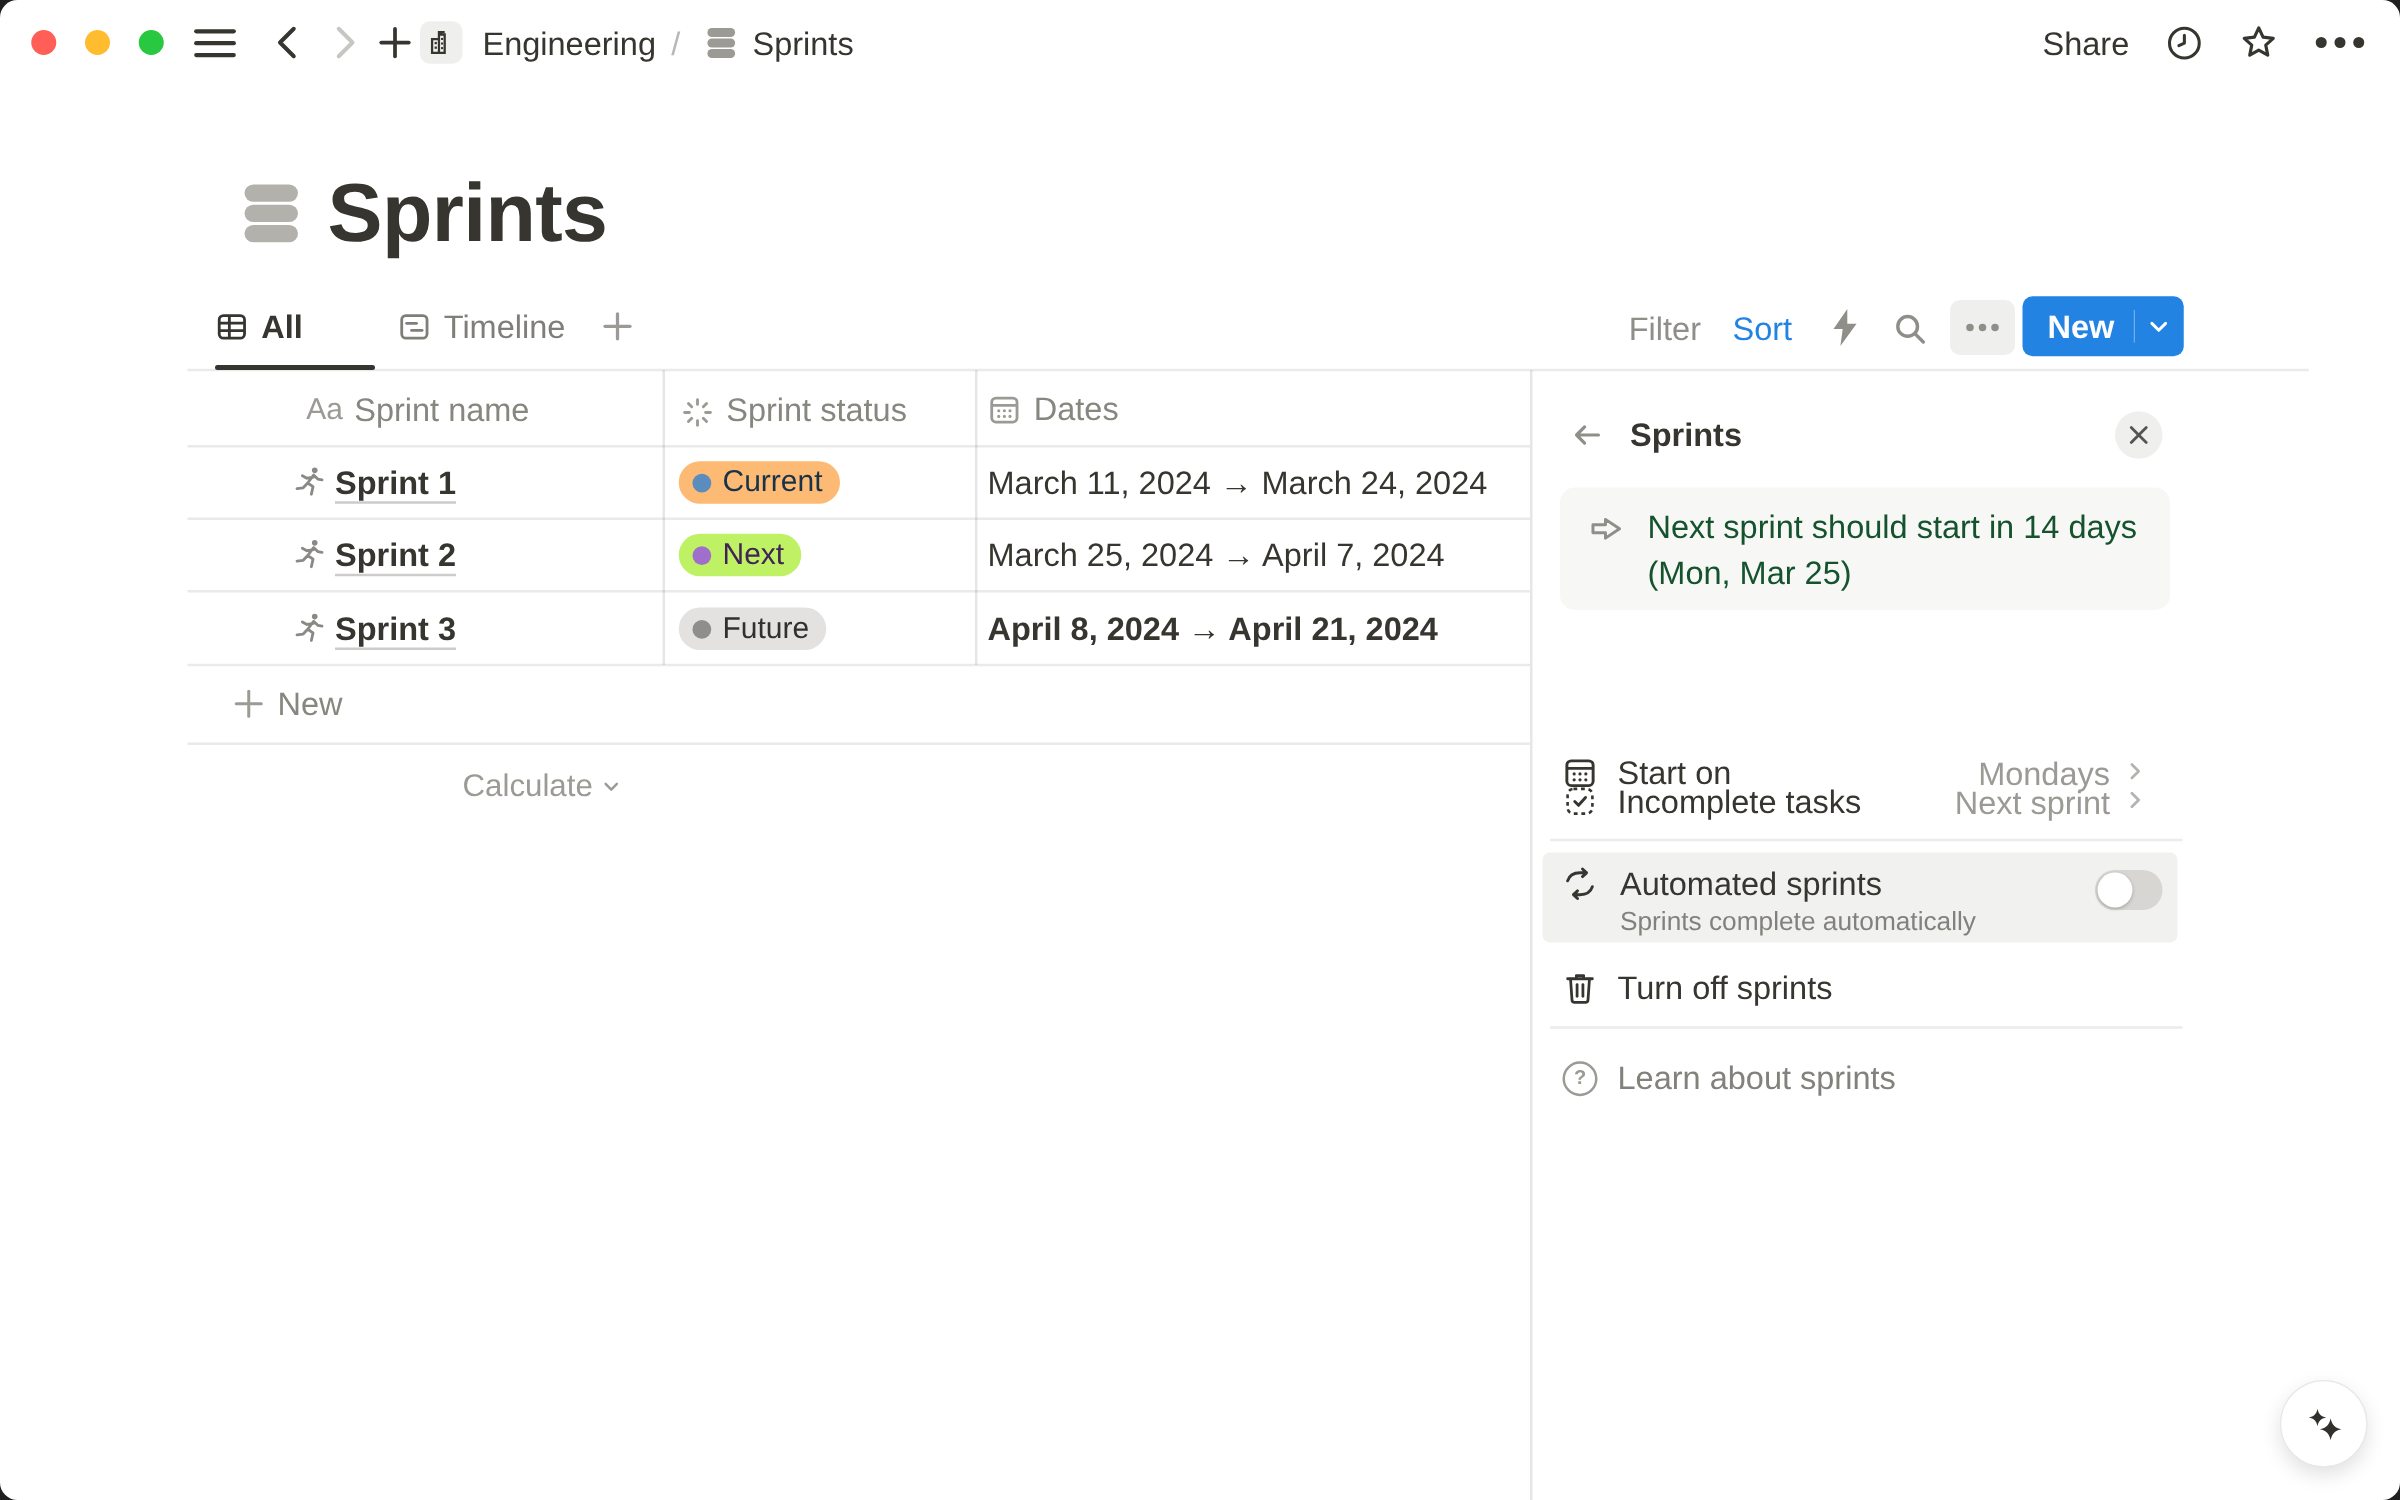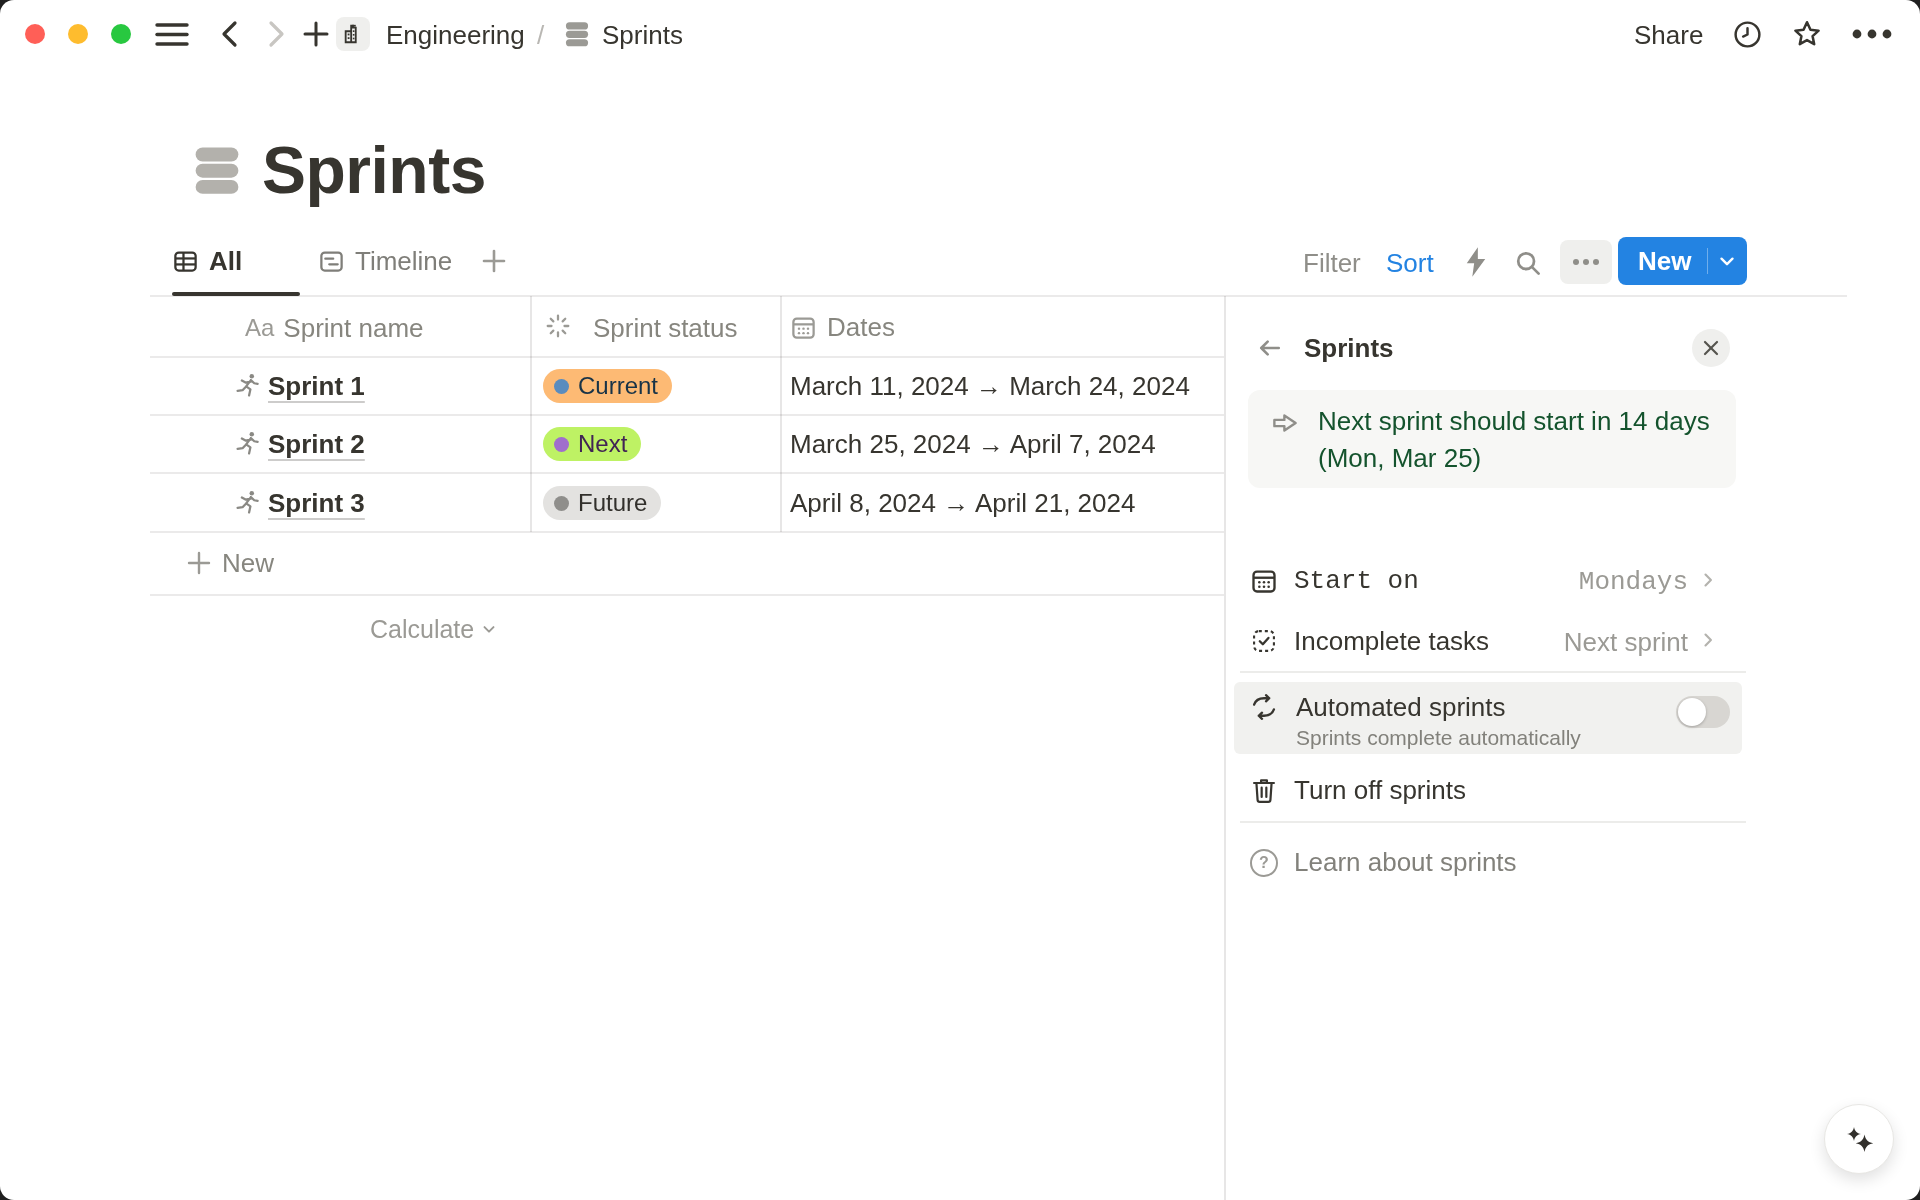--- a/index.html
+++ b/index.html
@@ -193,21 +193,21 @@
 
   <div class="abs hline" style="left:150px;top:295px;width:1697px;"></div>
 
   <div class="abs vline" style="left:530px;top:296px;height:236px;"></div>
   <div class="abs vline" style="left:780px;top:296px;height:236px;"></div>
 
   <div class="abs" style="left:245px;top:313px;display:flex;align-items:center;gap:9px;">
     <span style="color:#9b9a95;font-size:24px;">Aa</span>
     <span class="txt gray">Sprint name</span>
   </div>
-  <div class="abs" style="left:545px;top:313px;display:flex;align-items:flex-start;gap:22px;">
+  <div class="abs" style="left:545px;top:313px;display:flex;align-items:flex-end;gap:10px;">
     <span>
       <svg width="26" height="26" viewBox="0 0 24 24" stroke="#9b9a95" stroke-width="2.1" stroke-linecap="round">
           <g>
             <line x1="12" y1="2.5" x2="12" y2="6"></line>
             <line x1="12" y1="18" x2="12" y2="21.5"></line>
             <line x1="2.5" y1="12" x2="6" y2="12"></line>
             <line x1="18" y1="12" x2="21.5" y2="12"></line>
             <line x1="5.3" y1="5.3" x2="7.7" y2="7.7"></line>
             <line x1="16.3" y1="16.3" x2="18.7" y2="18.7"></line>
             <line x1="5.3" y1="18.7" x2="7.7" y2="16.3"></line>
@@ -273,21 +273,21 @@
       <svg width="27" height="27" viewBox="0 0 24 24" fill="none" stroke="#8a8984" stroke-width="2" stroke-linecap="round" stroke-linejoin="round">
           <circle cx="15.8" cy="3.8" r="2" fill="#8a8984" stroke="none"></circle>
           <path d="M15 7.2 L10.8 12.8 M15 7.2 L18 10 L21 10.5 M15 8.6 L10.2 9.4 L7 7.6 M10.8 12.8 L14.6 15.4 L13.4 20.8 M10.8 12.8 L7.6 16.2 L3.2 16.8"></path>
         </svg>
     </span>
     <span class="abs txt rowname" style="left:118px;top:15px;">Sprint 3</span>
     <span class="abs pill pill-future" style="left:393px;top:13px;">
         <span class="pdot"></span>
         <span>Future</span>
       </span>
-    <span class="abs txt" style="left:640px;top:15px;">April 8, 2024 → April 21, 2024</span>
+    <span class="abs txt" style="left:640px;top:15px;font-weight:bold;">April 8, 2024 → April 21, 2024</span>
   </div>
   <div class="abs hline" style="left:150px;top:531px;width:1074px;"></div>
 
   <div class="abs" style="left:150px;top:532px;width:1074px;height:62px;">
     <span style="position:absolute;left:36px;top:18px;">
       <svg width="26" height="26" viewBox="0 0 26 26">
           <g stroke="#9b9a95" stroke-width="2.4" stroke-linecap="round">
             <line x1="13" y1="3" x2="13" y2="23"></line>
             <line x1="3" y1="13" x2="23" y2="13"></line>
           </g>
@@ -326,21 +326,21 @@
   <div class="abs card">
     <span style="position:absolute;left:22px;top:18px;">
       <svg width="30" height="30" viewBox="0 0 24 24" fill="none" stroke="#8f8e89" stroke-width="1.9" stroke-linejoin="round">
           <path d="M3.5 9.5 h8 V6 L20.5 12 L11.5 18 v-3.5 h-8 z"></path>
         </svg>
     </span>
     <div class="abs cardtxt" style="left:70px;top:13px;">Next sprint should start in 14 days</div>
     <div class="abs cardtxt" style="left:70px;top:50px;">(Mon, Mar 25)</div>
   </div>
 
-  <div class="abs setrow" style="top:555px;font-family:Liberation Mono, monospace;">
+  <div class="abs setrow" style="top:592px;">
     <span class="seticon">
       <svg width="28" height="28" viewBox="0 0 24 24">
           <rect x="3" y="4" width="18" height="17" rx="3" fill="none" stroke="#37352f" stroke-width="2"></rect>
           <line x1="3" y1="9.2" x2="21" y2="9.2" stroke="#37352f" stroke-width="2"></line>
           <g fill="#37352f">
             <circle cx="8" cy="13" r="1.1"></circle>
             <circle cx="12" cy="13" r="1.1"></circle>
             <circle cx="16" cy="13" r="1.1"></circle>
             <circle cx="8" cy="17" r="1.1"></circle>
             <circle cx="12" cy="17" r="1.1"></circle>

